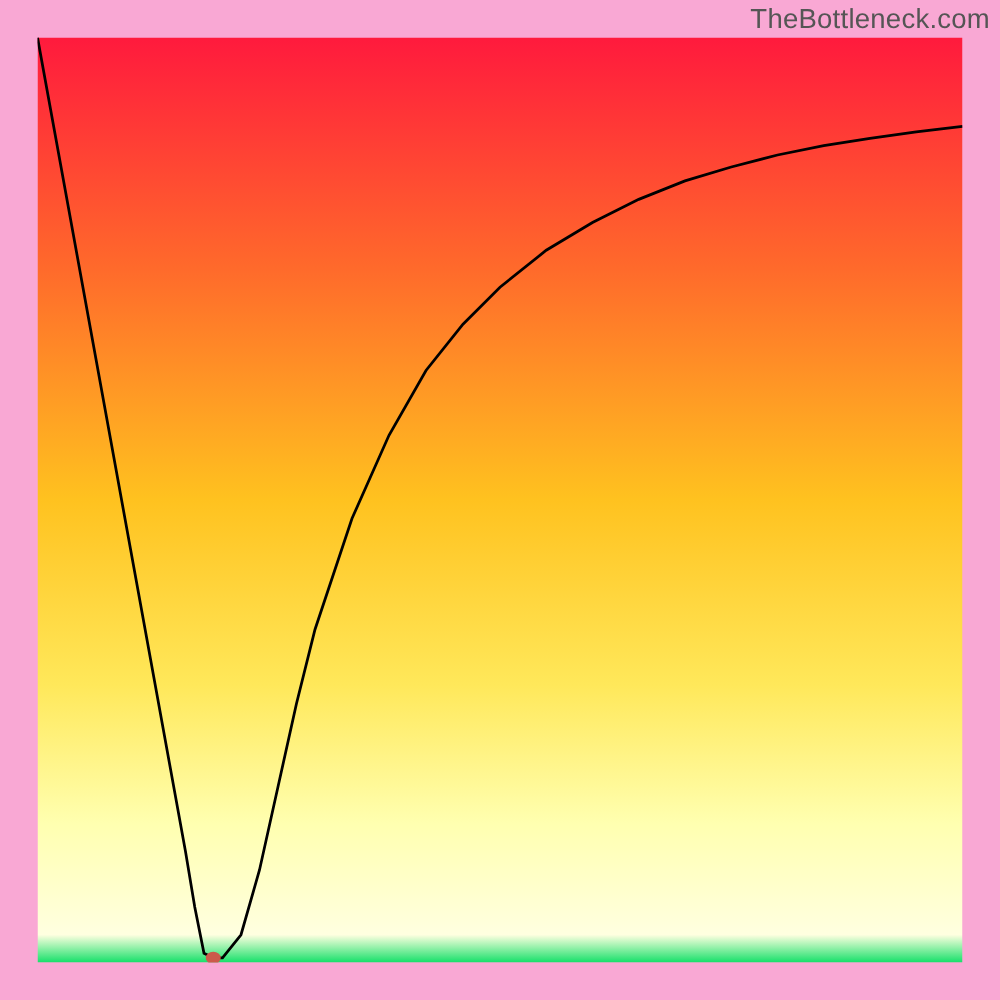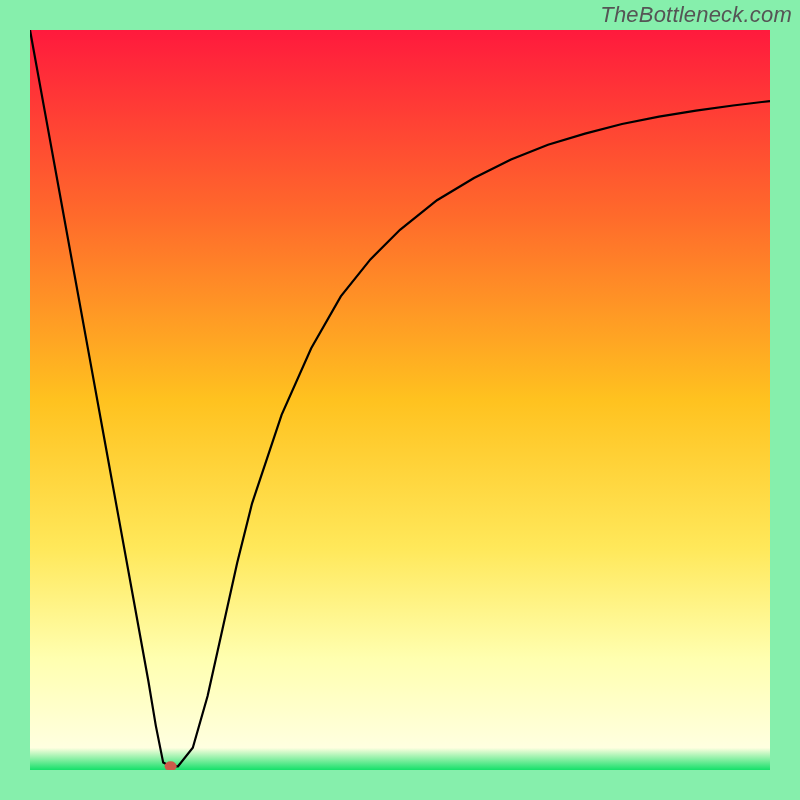--- a/index.html
+++ b/index.html
@@ -7,22 +7,21 @@
     padding: 0;
     width: 800px;
     height: 800px;
     background: #000;
     font-family: Arial, Helvetica, sans-serif;
   }
   .frame {
     position: relative;
     width: 800px;
     height: 800px;
-    background: #86efac;
-    font-style: italic;
+    background: #f9a8d4;
   }
   .plot {
     position: absolute;
     left: 30px;
     top: 30px;
     width: 740px;
     height: 740px;
   }
   .gradient {
     position: absolute;

